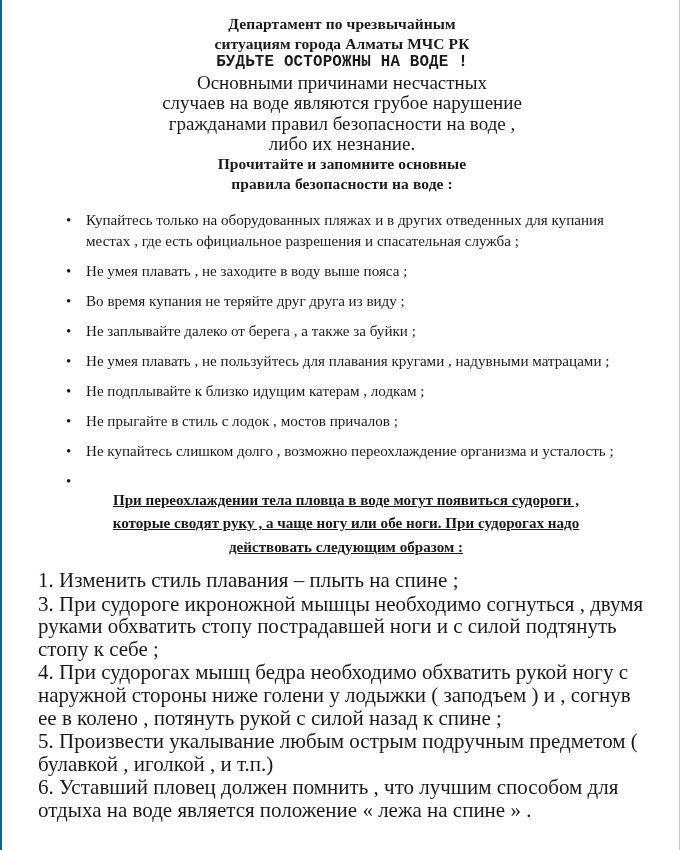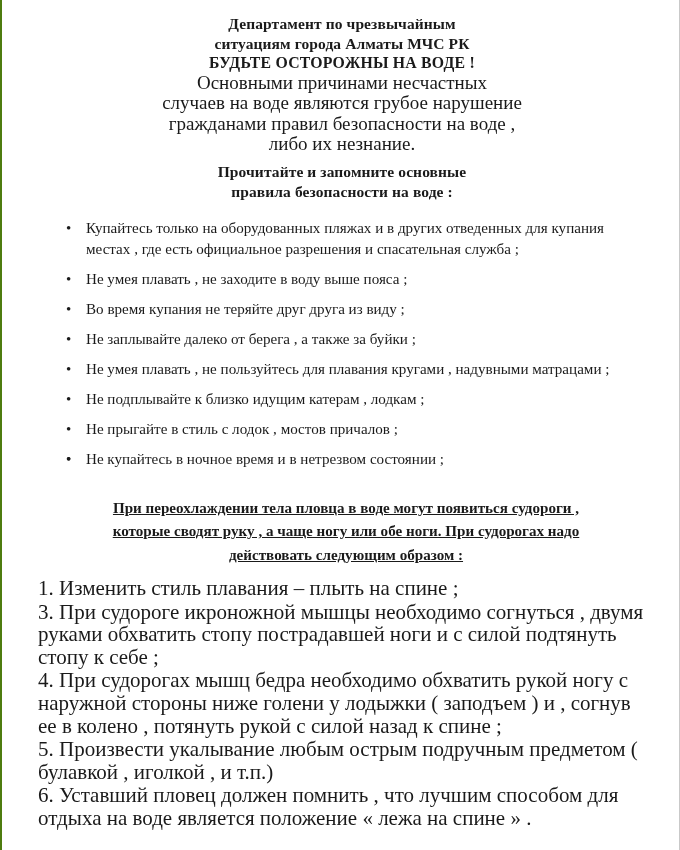--- a/index.html
+++ b/index.html
@@ -7,21 +7,21 @@
     padding: 0;
     background: #ffffff;
   }
 
   .page {
     position: relative;
     width: 680px;
     height: 850px;
     background: #ffffff;
     box-sizing: border-box;
-    border-left: 2px solid #4d7c0f;
+    border-left: 2px solid #0369a1;
     border-right: 1px solid #c9c9c9;
     overflow: hidden;
     font-family: "Liberation Serif", "DejaVu Serif", serif;
     color: #1a1a1a;
   }
 
   .content {
     position: absolute;
     left: 0;
     top: 0;
@@ -38,30 +38,31 @@
   .head-line {
     font-size: 15.5px;
     line-height: 19.6px;
     font-weight: bold;
     letter-spacing: 0.1px;
   }
 
   .head-line.caps {
     font-size: 15.8px;
     letter-spacing: 0.2px;
+    font-family: Liberation Mono, monospace;
   }
 
   .intro-line {
     font-size: 19px;
     line-height: 20.4px;
     font-weight: normal;
   }
 
   .head-line.readmem {
-    margin-top: 8px;
+    margin-top: 0;
   }
 
   
   .rules {
     margin: 16px 0 0 0;
     padding: 0;
     list-style: none;
   }
 
   .rules li {
@@ -152,24 +153,24 @@
       <li>
         <span class="bullet">•</span>
         <span>Не подплывайте к близко идущим катерам , лодкам ;</span>
       </li>
       <li>
         <span class="bullet">•</span>
         <span>Не прыгайте в стиль с лодок , мостов причалов ;</span>
       </li>
       <li>
         <span class="bullet">•</span>
+        <span>Не купайтесь слишком  долго , возможно переохлаждение организма и усталость ;</span>
       </li>
       <li>
         <span class="bullet">•</span>
-        <span>Не купайтесь в ночное время и в нетрезвом состоянии ;</span>
       </li>
     </ul>
 
     <div class="emphasis">
       <div>При переохлаждении тела пловца в воде могут появиться судороги ,</div>
       <div>которые сводят руку , а чаще ногу или обе ноги. При судорогах надо</div>
       <div>действовать следующим образом :</div>
     </div>
 
     <ol class="steps">

